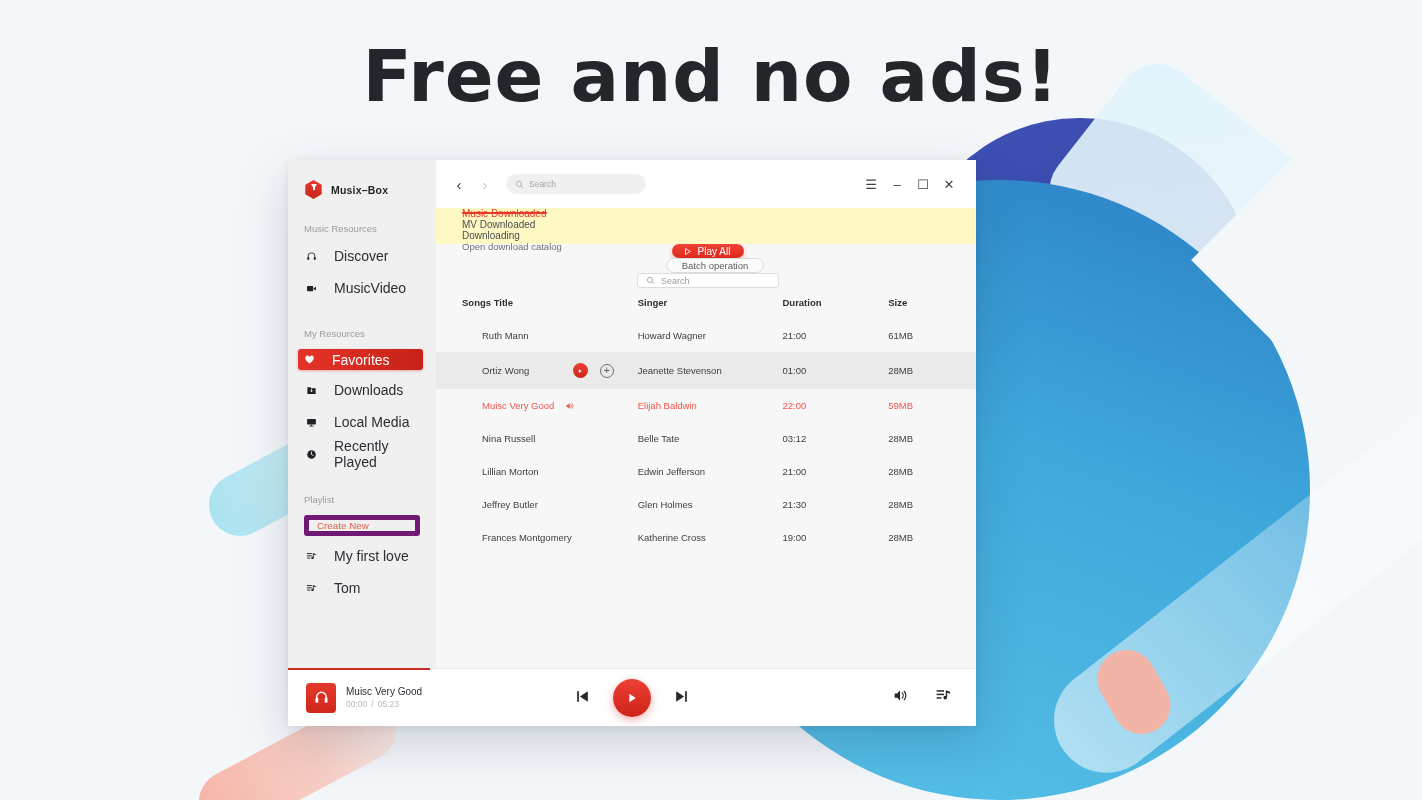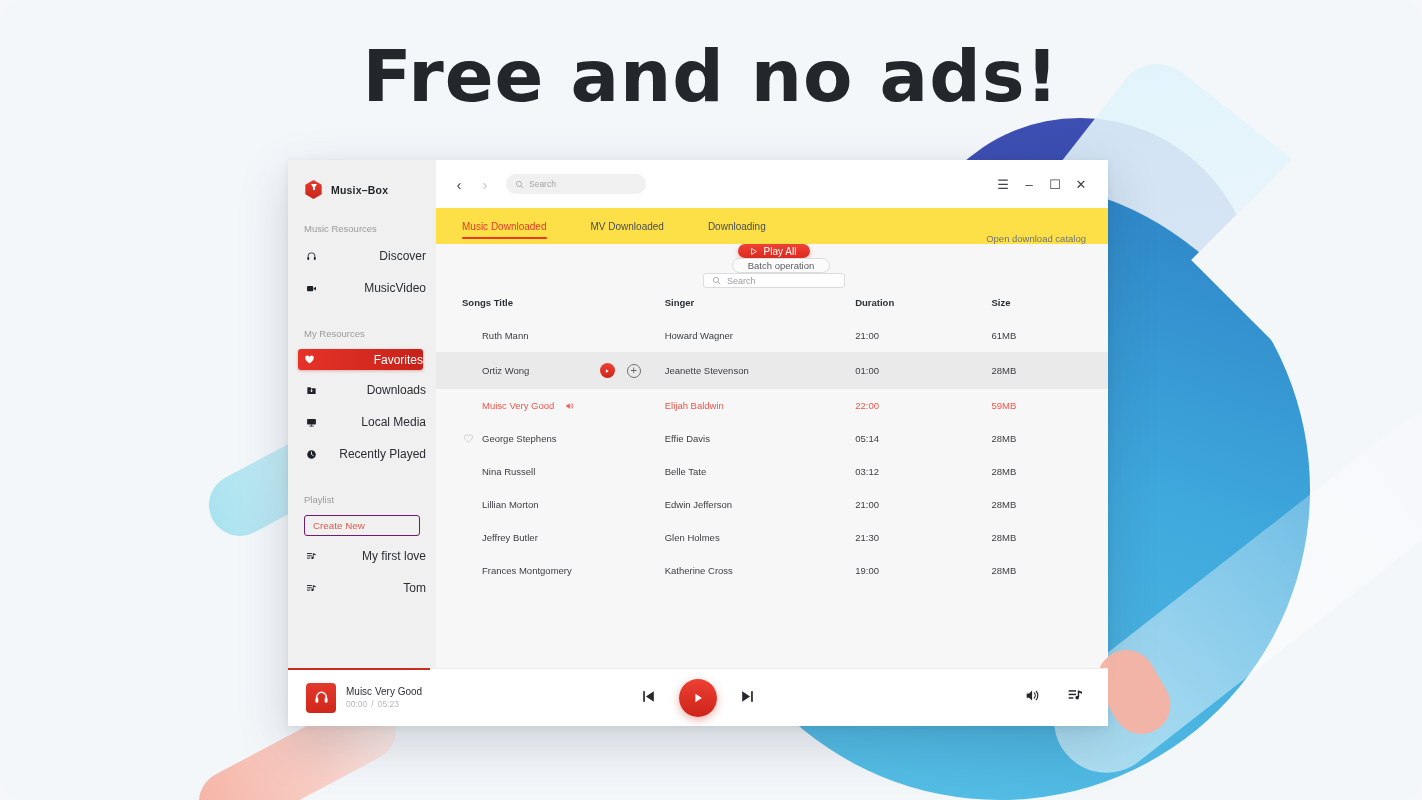--- a/index.html
+++ b/index.html
@@ -71,21 +71,21 @@
     text-align: center;
     font-size: 72px; font-weight: 700;
     letter-spacing: 1px;
     color: #23262b;
     font-family: "DejaVu Sans", sans-serif;
   }
 
   
   .window {
     position: absolute; left: 288px; top: 160px;
-    width: 820px; height: 566px;
+    width: 688px; height: 566px;
     background: #ffffff;
     box-shadow: 0 18px 48px rgba(30,45,70,.18), 0 2px 8px rgba(30,45,70,.08);
     overflow: hidden;
     display: flex; flex-direction: column;
   }
   .win-body { display: flex; flex: 1; min-height: 0; }
 
   
   .sidebar {
     width: 148px; background: #f0f0f0;
@@ -112,34 +112,34 @@
     content: ""; position: absolute; left: 50%; top: 3.5px;
     transform: translateX(-50%);
     width: 2px; height: 6px; background: #fff;
   }
   .brand-name { font-size: 10.5px; font-weight: 700; color: #1f2328; letter-spacing: .2px; }
 
   .nav-group-label {
     font-size: 9.5px; color: #9b9b9b; padding: 0 0 0 16px; margin-top: 24px; margin-bottom: 6px;
   }
   .nav-item {
-    display: flex; align-items: center; gap: 8px;
+    display: flex; align-items: center; gap: 17px;
     height: 24px; margin: 4px 10px 4px 14px; padding-left: 4px;
-    font-size: 12px; color: #2a2d32; border-radius: 3px; justify-content: space-between;
+    font-size: 14px; color: #2a2d32; border-radius: 3px;
   }
   .nav-item .ic { width: 11px; height: 11px; display: inline-flex; align-items: center; justify-content: center; flex-shrink: 0; }
   .nav-item.active {
     background: linear-gradient(90deg,#e63329 0%, #c62219 100%);
     color: #fff; margin-left: 10px; margin-right: 13px; height: 21px;
     border-radius: 3px; padding-left: 6px;
     box-shadow: 0 1px 3px rgba(198,34,25,.35);
   }
   .create-new {
     margin: 4px 16px 4px 16px; height: 21px;
-    border: 1px solid #701a75; border-radius: 3px;
+    border: 5px solid #701a75; border-radius: 3px;
     color: #e2594c; font-size: 9.8px;
     display: flex; align-items: center; padding-left: 8px;
     background: transparent;
   }
   .sidebar-spacer { flex: 1; }
 
   
   .main { flex: 1; display: flex; flex-direction: column; min-width: 0; background: #f7f7f7; }
 
   .titlebar {
@@ -150,22 +150,22 @@
   .navarrow.dim { color: #c2c4c8; }
   .topsearch {
     width: 140px; height: 20px; background: #f0f0f0; border-radius: 10px;
     display: flex; align-items: center; gap: 5px; padding: 0 9px; margin-left: 8px;
   }
   .topsearch .txt { font-size: 8.5px; color: #a3a5a9; }
   .spacer { flex: 1; }
   .wbtn { width: 26px; text-align: center; color: #3f4246; font-size: 13px; line-height: 1; }
 
   .tabsrow {
-    height: 36px; background: #fde047; display: flex; align-items: flex-end;
-    padding: 0 22px 0 26px; flex-shrink: 0; position: relative;
+    height: 36px; background: #fef9c3; display: flex; align-items: flex-start;
+    padding: 0 22px 0 26px; flex-shrink: 0; position: relative; flex-direction: column;
   }
   .tab { font-size: 10px; color: #4a4d52; margin-right: 44px; position: relative; height: 36px; display: flex; align-items: center; }
   .tab.active { color: #e8392c; }
   .tab.active::after {
     content: ""; position: absolute; left: 0; right: 0; bottom: 5px; height: 2px;
     background: #e8392c; border-radius: 1px;
   }
   .catalog-link { font-size: 9.5px; color: #70737a; }
 
   .toolbar {
@@ -471,35 +471,20 @@
                           <path d="M9.6 5.6a3.4 3.4 0 0 1 0 4.8M11.5 4a6 6 0 0 1 0 8" stroke="#f0554a" stroke-width="1.1" fill="none" stroke-linecap="round"></path>
                         </svg>
                     </span>
                   </div>
                 </td>
                 <td class="col-singer">Elijah Baldwin</td>
                 <td class="col-dur">22:00</td>
                 <td class="col-size">59MB</td>
               </tr>
 
-              <tr>
-                <td class="col-title">
-                  <div class="titlecell">
-                    <span class="lead">
-                      <svg width="11" height="11" viewBox="0 0 16 16">
-                          <path d="M8 13.3S2.2 9.7 2.2 6.2A2.9 2.9 0 0 1 8 4.8a2.9 2.9 0 0 1 5.8 1.4c0 3.5-5.8 7.1-5.8 7.1z" fill="none" stroke="#c3c5c9" stroke-width="1.1"></path>
-                        </svg>
-                    </span>
-                    <span>George Stephens</span>
-                  </div>
-                </td>
-                <td class="col-singer">Effie Davis</td>
-                <td class="col-dur">05:14</td>
-                <td class="col-size">28MB</td>
-              </tr>
 
 
               <tr>
                 <td class="col-title">
                     <div class="titlecell">
                       <span class="lead"></span>
                       <span>Nina Russell</span>
                     </div>
                   </td>
                 <td class="col-singer">Belle Tate</td>

